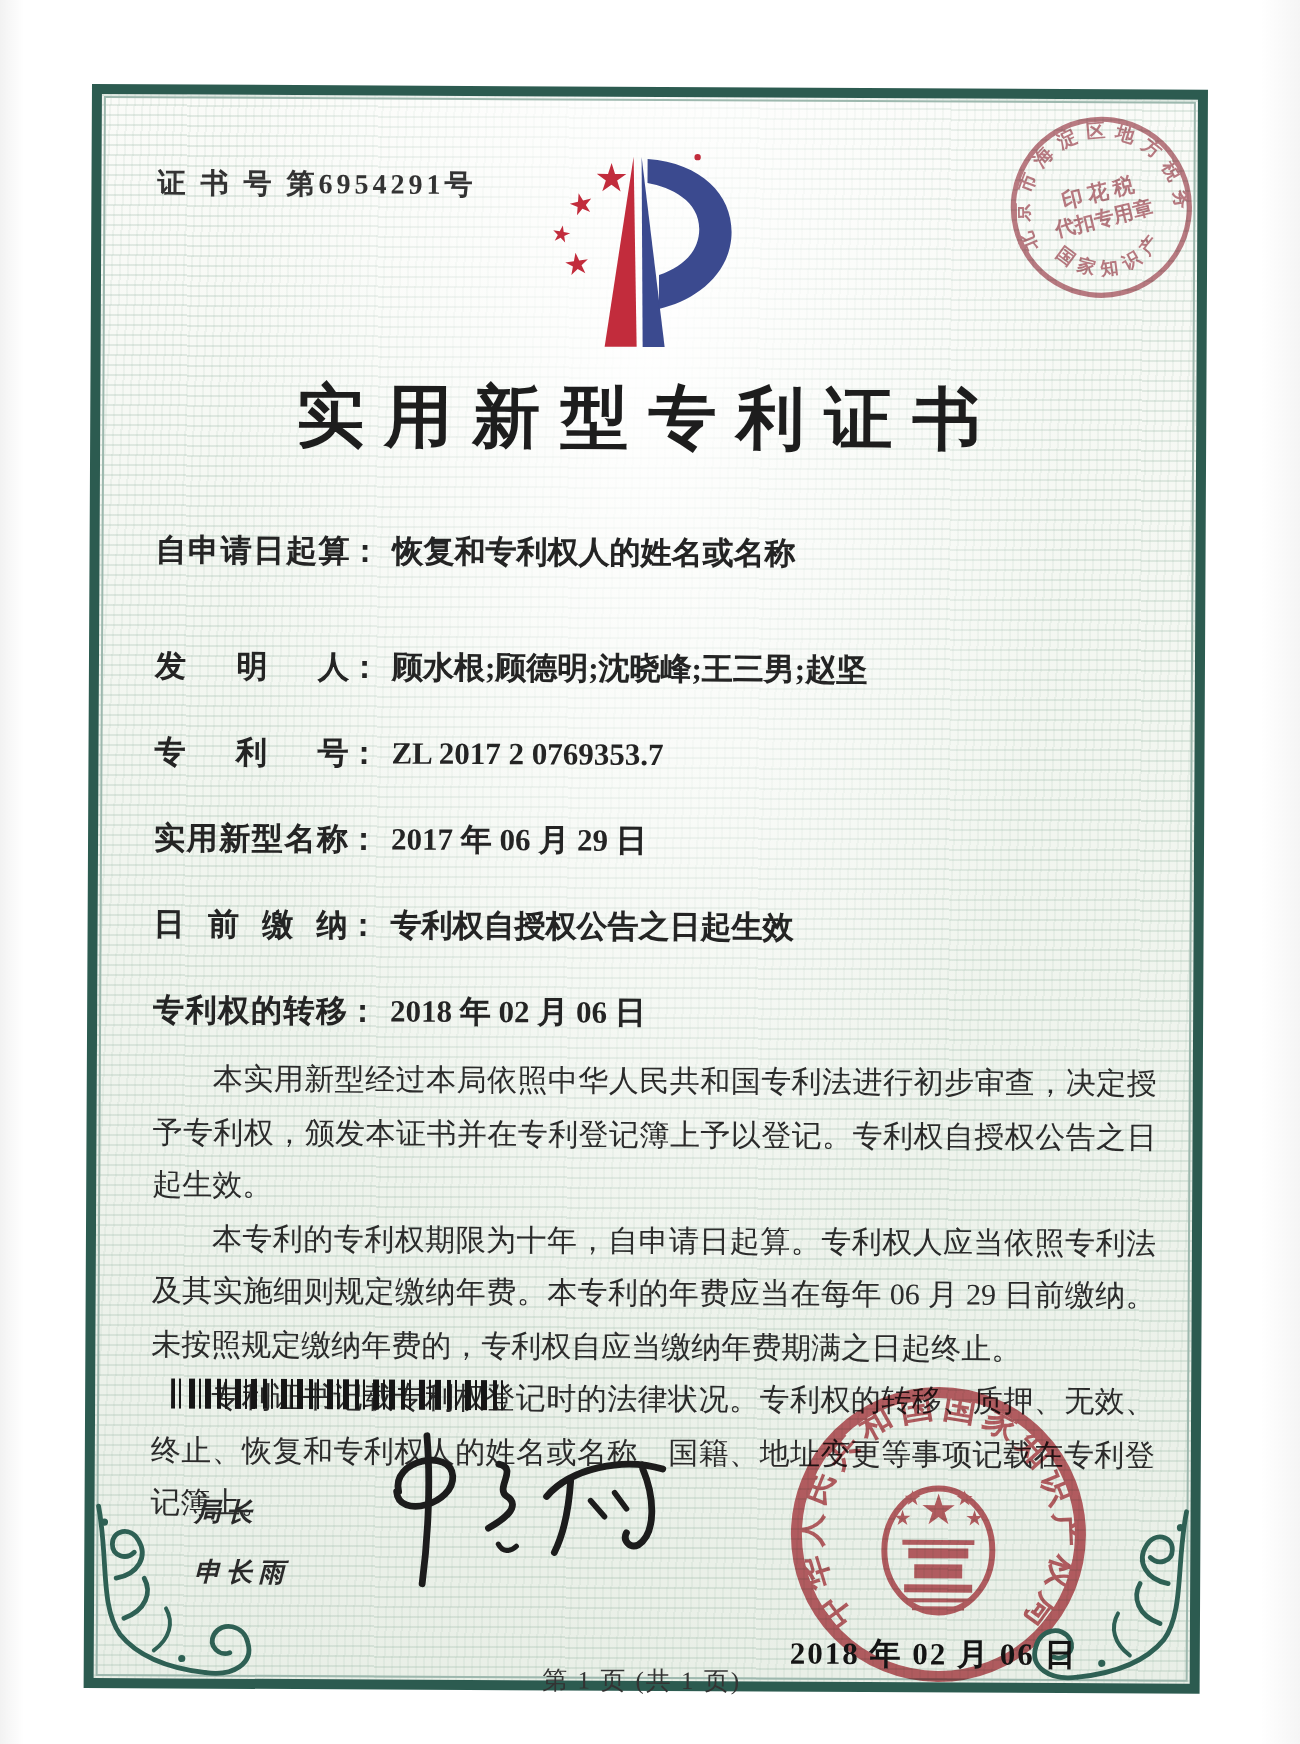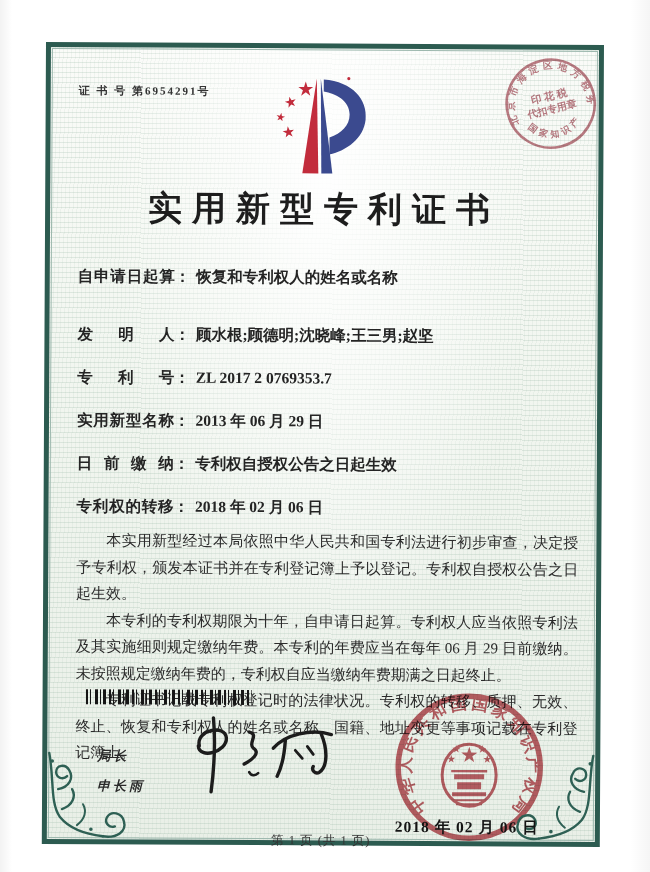--- a/index.html
+++ b/index.html
@@ -10,21 +10,21 @@
     background:linear-gradient(90deg,rgba(0,0,0,.05),transparent 12px,transparent 630px,rgba(0,0,0,.04));}
   .frame{position:absolute;left:46px;top:42px;width:558px;height:802px;
     border:5px solid #2c5b50;box-sizing:border-box;transform:rotate(.3deg);transform-origin:0 0;
     background:
       radial-gradient(ellipse at 50% 16%, rgba(255,255,255,.95) 0%, rgba(255,255,255,0) 55%),
       repeating-linear-gradient(180deg, rgba(137,173,153,.22) 0 1px, rgba(0,0,0,0) 1px 5px),
       repeating-linear-gradient(92deg, rgba(137,173,153,.10) 0 1px, rgba(0,0,0,0) 1px 4px),
       linear-gradient(180deg,#fafbf8 0%,#f2f6f0 40%,#e9efe7 100%);}
   .frame-inner{position:absolute;inset:1px;border:1px solid #9db8ae;pointer-events:none;}
 
-  .cert-number{position:absolute;left:28px;top:36px;font-size:11px;font-weight:600;
+  .cert-number{position:absolute;left:28px;top:36px;font-size:14px;font-weight:600;
     letter-spacing:2px;color:#333;}
   .logo{position:absolute;left:222px;top:26px;width:104px;height:112px;}
   .cert-title{position:absolute;left:0;top:138px;width:100%;text-align:center;
     font-size:34px;font-weight:700;letter-spacing:10px;color:#1d1d1d;white-space:nowrap;}
 
   .fields{position:absolute;left:28px;top:218px;width:505px;}
   .f-row{font-size:15.5px;font-weight:600;line-height:22px;margin-bottom:21px;white-space:nowrap;color:#242424;}
   .f-row.first{margin-bottom:36px;}
   .f-label{display:inline-block;width:97px;text-align:justify;text-align-last:justify;}
   .f-colon{display:inline-block;margin-right:6px;}
@@ -105,21 +105,21 @@
     <div class="f-row first">
       <span class="f-label">自申请日起算</span><span class="f-colon">：</span><span>恢复和专利权人的姓名或名称</span>
     </div>
     <div class="f-row">
       <span class="f-label">发明人</span><span class="f-colon">：</span><span>顾水根;顾德明;沈晓峰;王三男;赵坚</span>
     </div>
     <div class="f-row">
       <span class="f-label">专利号</span><span class="f-colon">：</span><span>ZL 2017 2 0769353.7</span>
     </div>
     <div class="f-row">
-      <span class="f-label">实用新型名称</span><span class="f-colon">：</span><span>2013 年 06 月 29 日</span>
+      <span class="f-label">实用新型名称</span><span class="f-colon">：</span><span>2017 年 06 月 29 日</span>
     </div>
     <div class="f-row">
       <span class="f-label">日前缴纳</span><span class="f-colon">：</span><span>专利权自授权公告之日起生效</span>
     </div>
     <div class="f-row">
       <span class="f-label">专利权的转移</span><span class="f-colon">：</span><span>2018 年 02 月 06 日</span>
     </div>
   </div>
 
   <div class="paras">

